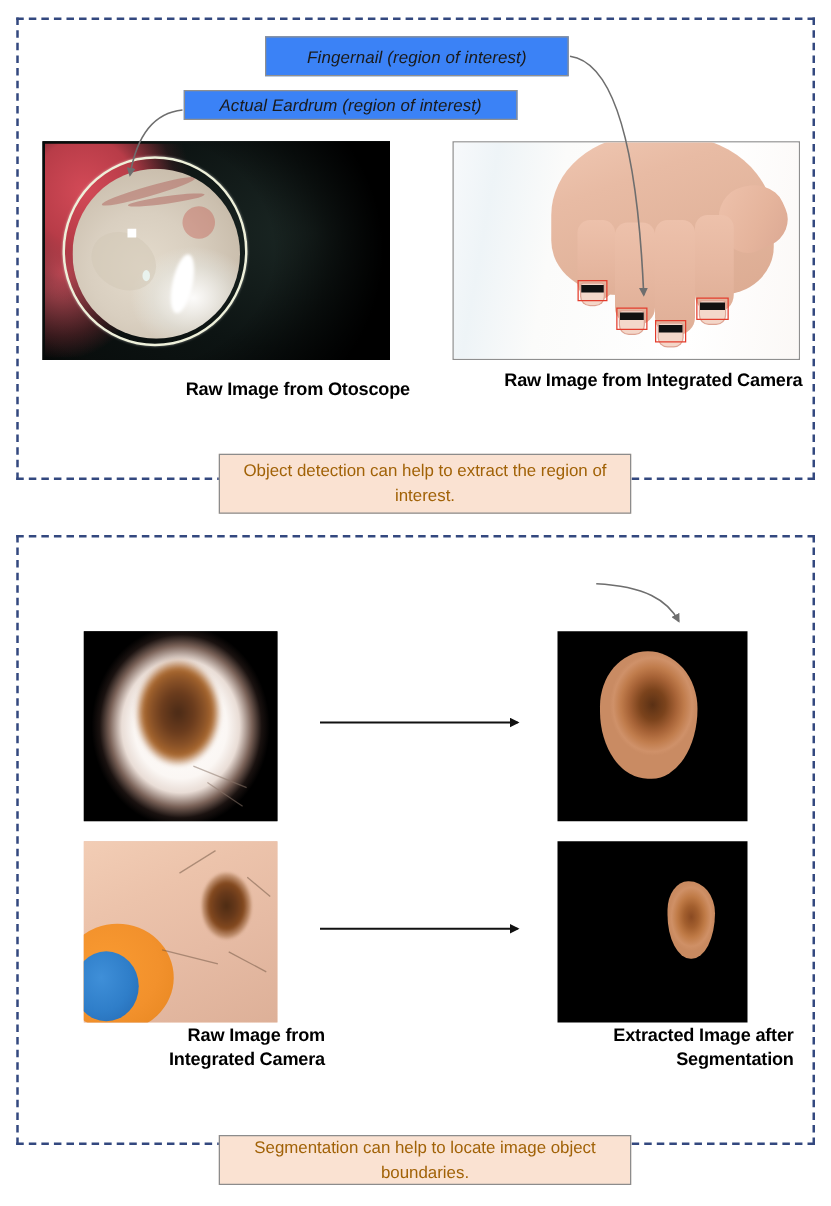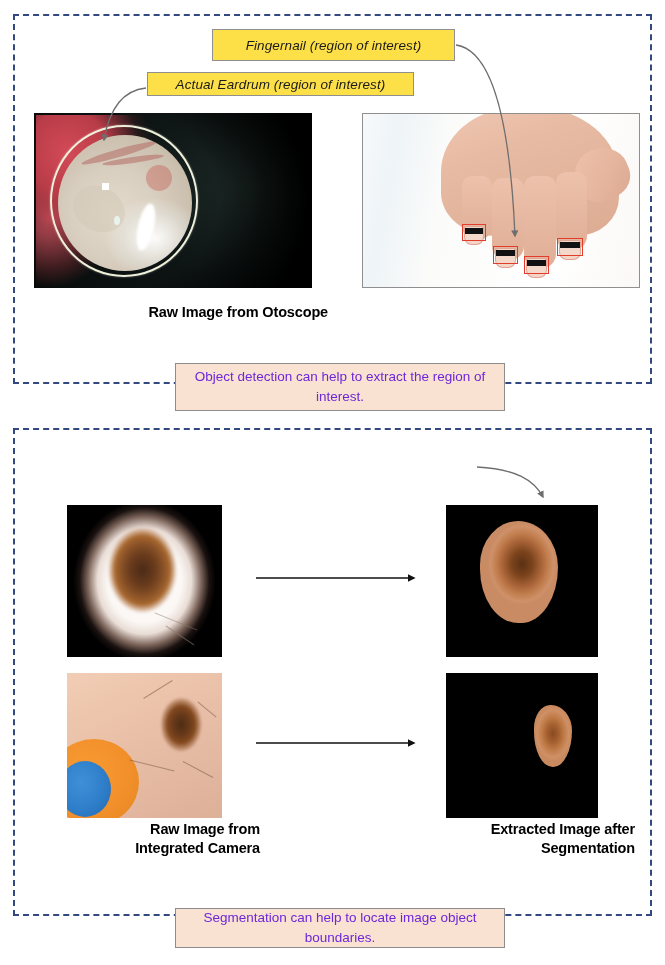--- a/index.html
+++ b/index.html
@@ -21,21 +21,21 @@
     box-sizing:border-box;
     background:transparent;
   }
   #panel-detection{left:13px;top:14px;width:639px;height:370px;}
   #panel-segmentation{left:13px;top:428px;width:639px;height:488px;}
 
   
   .callout{
     position:absolute;
     box-sizing:border-box;
-    background:#fde047;
+    background:#3b82f6;
     border:1px solid #8f8f8f;
     font-style:italic;
     font-size:13.5px;
     color:#1a1a1a;
     display:flex;
     align-items:center;
     justify-content:center;
     text-align:center;
     white-space:nowrap;
     letter-spacing:0.1px;
@@ -44,21 +44,21 @@
   #callout-eardrum{left:147px;top:72px;width:267px;height:24px;}
   #callout-lesion{left:182px;top:452px;width:294px;height:32px;}
 
   
   .conclusion{
     position:absolute;
     box-sizing:border-box;
     background:#fae2d2;
     border:1px solid #8c8c8c;
     font-size:13.5px;
-    color:#6d28d9;
+    color:#a16207;
     line-height:1.45;
     display:flex;
     align-items:center;
     justify-content:center;
     text-align:center;
     padding:4px 10px;
   }
   #conclusion-detection{left:175px;top:363px;width:330px;height:48px;}
   #conclusion-segmentation{left:175px;top:908px;width:330px;height:40px;text-align:center;}
 
@@ -318,20 +318,21 @@
     <div class="naildet" id="nail3-det"></div>
     <div class="nailbox" id="nail3-box"></div>
     <div class="nailtag" id="nail3-tag"></div>
 
     <div class="naildet" id="nail4-det"></div>
     <div class="nailbox" id="nail4-box"></div>
     <div class="nailtag" id="nail4-tag"></div>
   </div>
 
   <div class="caption" id="caption-otoscope">Raw Image from Otoscope</div>
+  <div class="caption" id="caption-integrated">Raw Image from Integrated Camera</div>
 
   <div class="callout" id="callout-fingernail">Fingernail (region of interest)</div>
   <div class="callout" id="callout-eardrum">Actual Eardrum (region of interest)</div>
 
   <div class="conclusion" id="conclusion-detection">Object detection can help to extract the region of interest.</div>
 
   <div class="panel" id="panel-segmentation"></div>
 
 
   <div class="imgframe" id="img-derm1">

